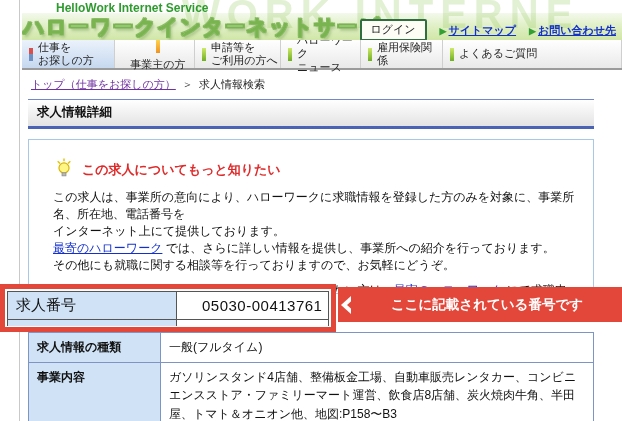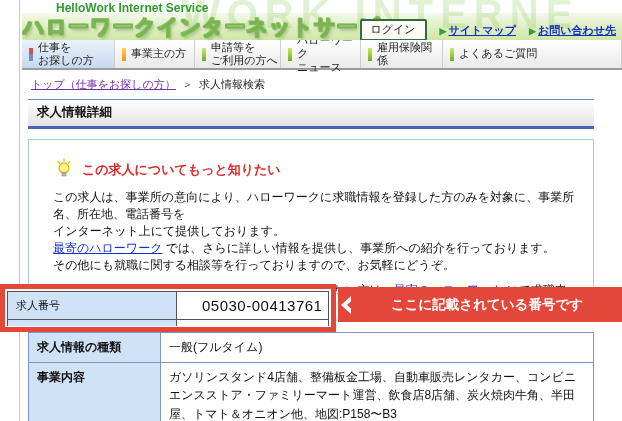--- a/index.html
+++ b/index.html
@@ -28,21 +28,21 @@
   .login-btn { border:2px solid #2f6e3f; background:#fdfdf6; padding:1px 9px 2px;
                font-size:11px; font-weight:normal; color:#222; border-radius:2px; cursor:pointer; }
   .hdr-link { font-size:11px; font-weight:bold; color:#1330cc; text-decoration:underline; cursor:pointer; }
   .arrow { color:#33a033; font-size:9px; margin-right:2px; text-decoration:none; display:inline-block; }
 
   
   .nav { display:flex; height:30px; border-bottom:2px solid #9b9b9b; background:#f6f6f6; }
   .tab { display:flex; align-items:center; gap:5px; padding-left:7px; border-right:1px solid #cfcfcf;
          background:linear-gradient(180deg,#ffffff,#e9e9e9); font-size:11px; color:#222; cursor:pointer; }
   .tab.active { background:linear-gradient(180deg,#ebf2fb,#c6d8ef); }
-  .t1{width:93px;} .t2{width:80px;} .t3{width:80px;} .t4{width:86px;} .t5{width:82px;} .t6{flex:1;}
+  .t1{width:93px;} .t2{width:80px;flex-direction:column;} .t3{width:80px;} .t4{width:86px;} .t5{width:82px;} .t6{flex:1;}
   .marker { width:4px; height:13px; flex:none; }
   .m-rb { background:linear-gradient(180deg,#d65050 0%,#d65050 45%,#6e8fc2 45%,#6e8fc2 100%); }
   .m-or { background:linear-gradient(180deg,#ffd24d,#ee9222); }
   .m-gr { background:linear-gradient(180deg,#cfe96a,#6fae24); }
   .tab-label { line-height:1.2; }
   .tab-label span { display:block; }
 
   
   .breadcrumb { padding:7px 0 0 9px; font-size:11px; height:24px; }
   .bc-link { color:#7030a0; text-decoration:underline; cursor:pointer; }
@@ -62,21 +62,21 @@
   .para { font-size:12px; line-height:17px; white-space:pre-line; color:#111; }
   .para + .para { margin-top:8px; }
   .lnk { color:#1330cc; text-decoration:underline; cursor:pointer; }
 
   
   .hl-box { position:absolute; left:0; top:284px; width:336px; height:48px; z-index:10;
             background:#e2473a; padding:5px; }
   .hl-inner { background:#fff; width:100%; height:100%; padding:2px 2px 0 2px; }
   .hl-row { display:flex; height:29px; }
   .hl-label { width:170px; background:#cfe2f6; border:1px solid #555; display:flex; align-items:center;
-              padding-left:8px; font-size:11px; color:#111; }
+              padding-left:8px; font-size:15px; color:#111; }
   .hl-value { flex:1; background:#fff; border:1px solid #555; border-left:none; display:flex;
               align-items:center; padding-left:25px; font-size:15px; letter-spacing:.5px; color:#111; }
   .hl-sliver { display:flex; height:6px; }
   .hl-sliver .s-label { width:170px; background:#cfe2f6; border-left:1px solid #555; border-right:1px solid #555; }
   .hl-sliver .s-value { flex:1; background:#fff; border-right:1px solid #555; }
 
   
   .callout { position:absolute; left:338px; top:287px; width:284px; height:35px; z-index:10;
              background:#e2473a; display:flex; align-items:center; justify-content:center;
              color:#fff; font-weight:bold; font-size:13.5px; padding-left:14px; }

